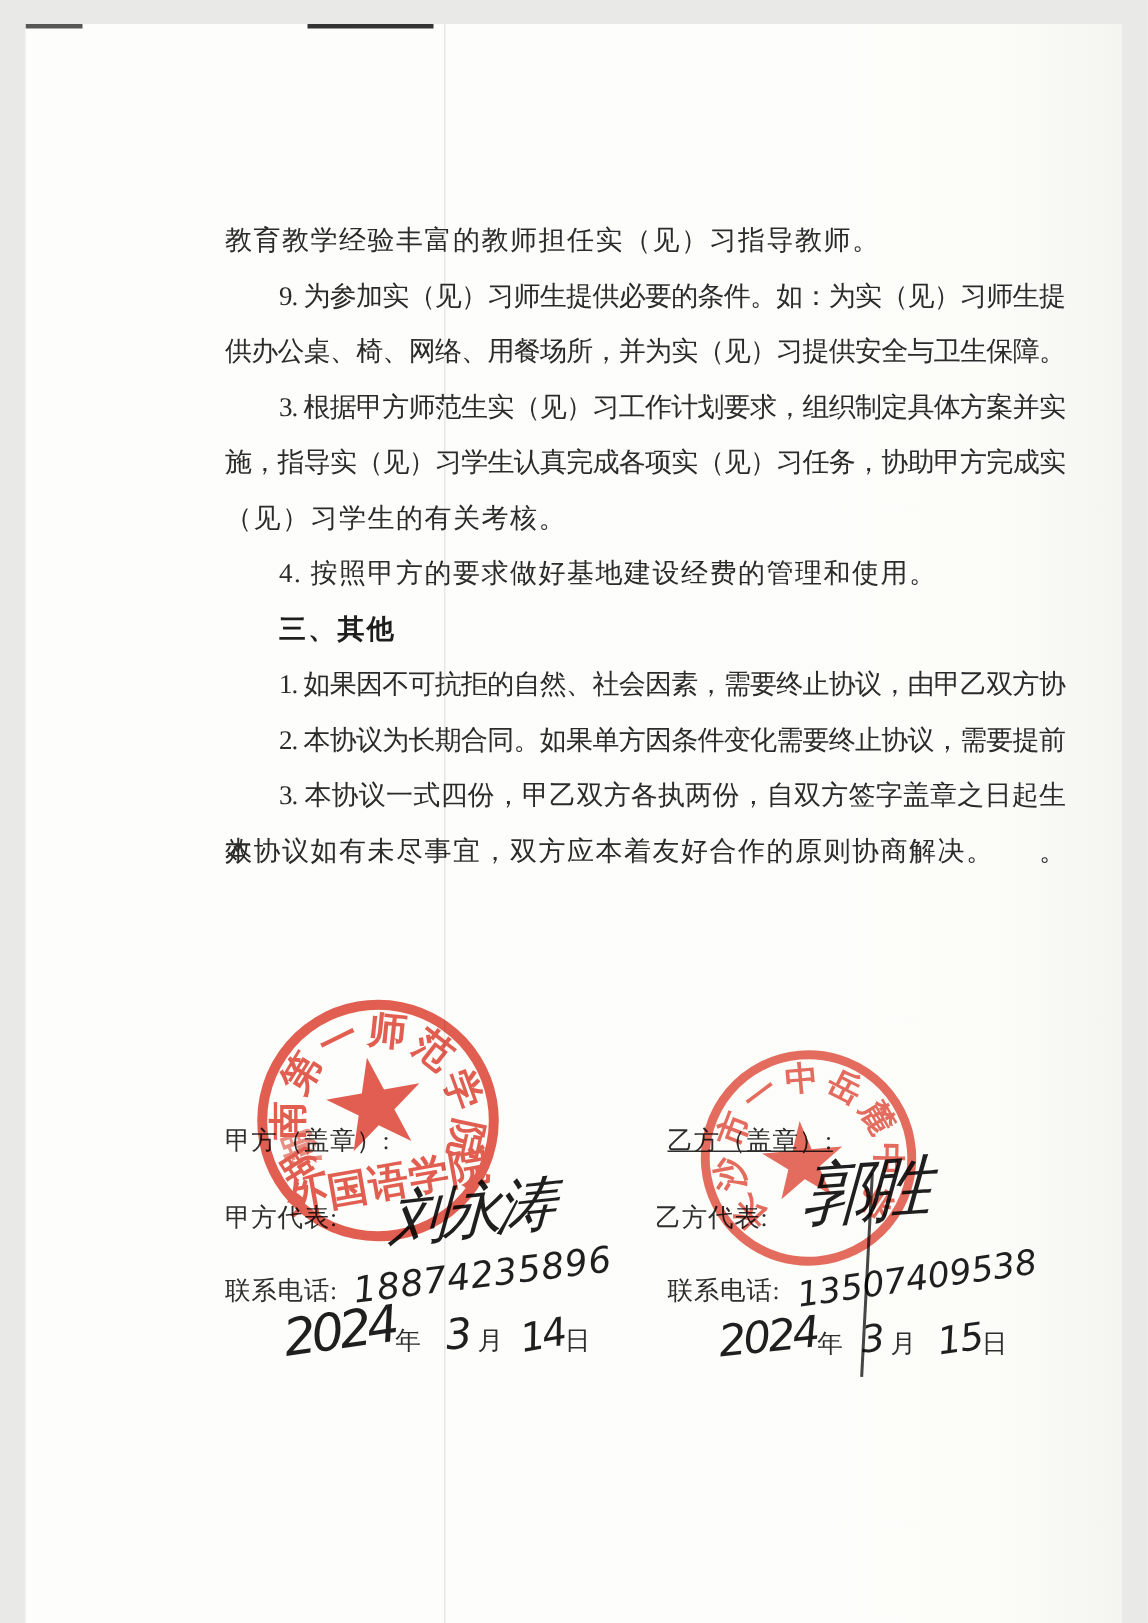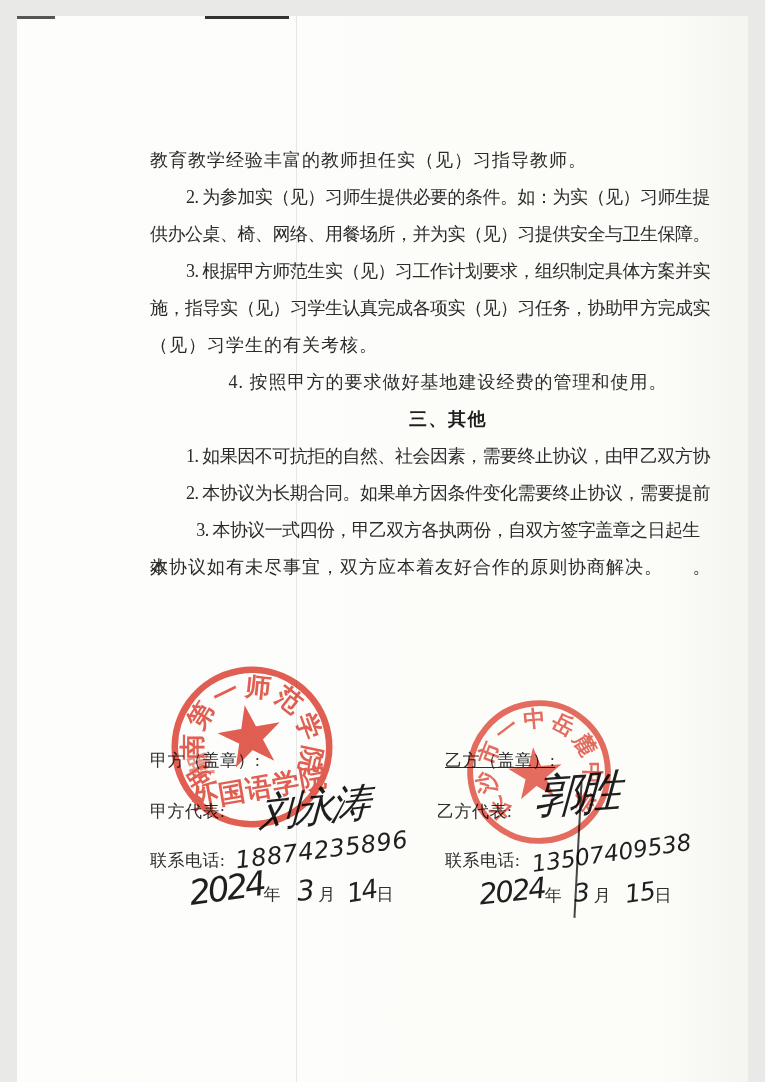--- a/index.html
+++ b/index.html
@@ -19,21 +19,21 @@
   
   .textblock{position:absolute;left:133px;top:126px;width:560px;}
   .line{
     height:37px;line-height:37px;font-size:18px;letter-spacing:1px;
     white-space:nowrap;color:#2b2b2b;
   }
   .line.full{
     white-space:normal;letter-spacing:-0.6px;
     text-align:justify;text-align-last:justify;
   }
-  .line.indent{text-indent:2em;text-align:center;}
+  .line.indent{text-indent:2em;}
   .line.heading{font-weight:bold;color:#1e1e1e;letter-spacing:1.5px;}
   
   .label{position:absolute;font-size:17px;letter-spacing:.5px;color:#2e2e2e;white-space:nowrap;}
   .hw{
     position:absolute;font-family:"DejaVu Sans",sans-serif;font-style:italic;
     color:#1f1f1f;white-space:nowrap;mix-blend-mode:multiply;
   }
   .sig-a{left:242px;top:764px;font-size:40px;transform:rotate(-6deg) skewX(-8deg);letter-spacing:-4px;}
   .sig-b{left:518px;top:748px;font-size:46px;transform:rotate(-4deg) skewX(-6deg);letter-spacing:-6px;}
   .phone-a{left:218px;top:820px;font-size:24px;transform:rotate(-7deg);letter-spacing:.5px;}
@@ -68,21 +68,21 @@
 
 <div class="page">
 
   <div class="smudge a"></div>
   <div class="smudge b"></div>
   <div class="streak"></div>
   <div class="bottom-bar"></div>
 
   <div class="textblock">
     <div class="line">教育教学经验丰富的教师担任实（见）习指导教师。</div>
-    <div class="line full indent">2. 为参加实（见）习师生提供必要的条件。如：为实（见）习师生提</div>
+    <div class="line full indent">9. 为参加实（见）习师生提供必要的条件。如：为实（见）习师生提</div>
     <div class="line full">供办公桌、椅、网络、用餐场所，并为实（见）习提供安全与卫生保障。</div>
     <div class="line full indent">3. 根据甲方师范生实（见）习工作计划要求，组织制定具体方案并实</div>
     <div class="line full">施，指导实（见）习学生认真完成各项实（见）习任务，协助甲方完成实</div>
     <div class="line">（见）习学生的有关考核。</div>
     <div class="line indent">4. 按照甲方的要求做好基地建设经费的管理和使用。</div>
     <div class="line indent heading">三、其他</div>
     <div class="line full indent">1. 如果因不可抗拒的自然、社会因素，需要终止协议，由甲乙双方协</div>
     <div class="line full indent">2. 本协议为长期合同。如果单方因条件变化需要终止协议，需要提前</div>
     <div class="line full indent">3. 本协议一式四份，甲乙双方各执两份，自双方签字盖章之日起生效。</div>
     <div class="line">本协议如有未尽事宜，双方应本着友好合作的原则协商解决。</div>

